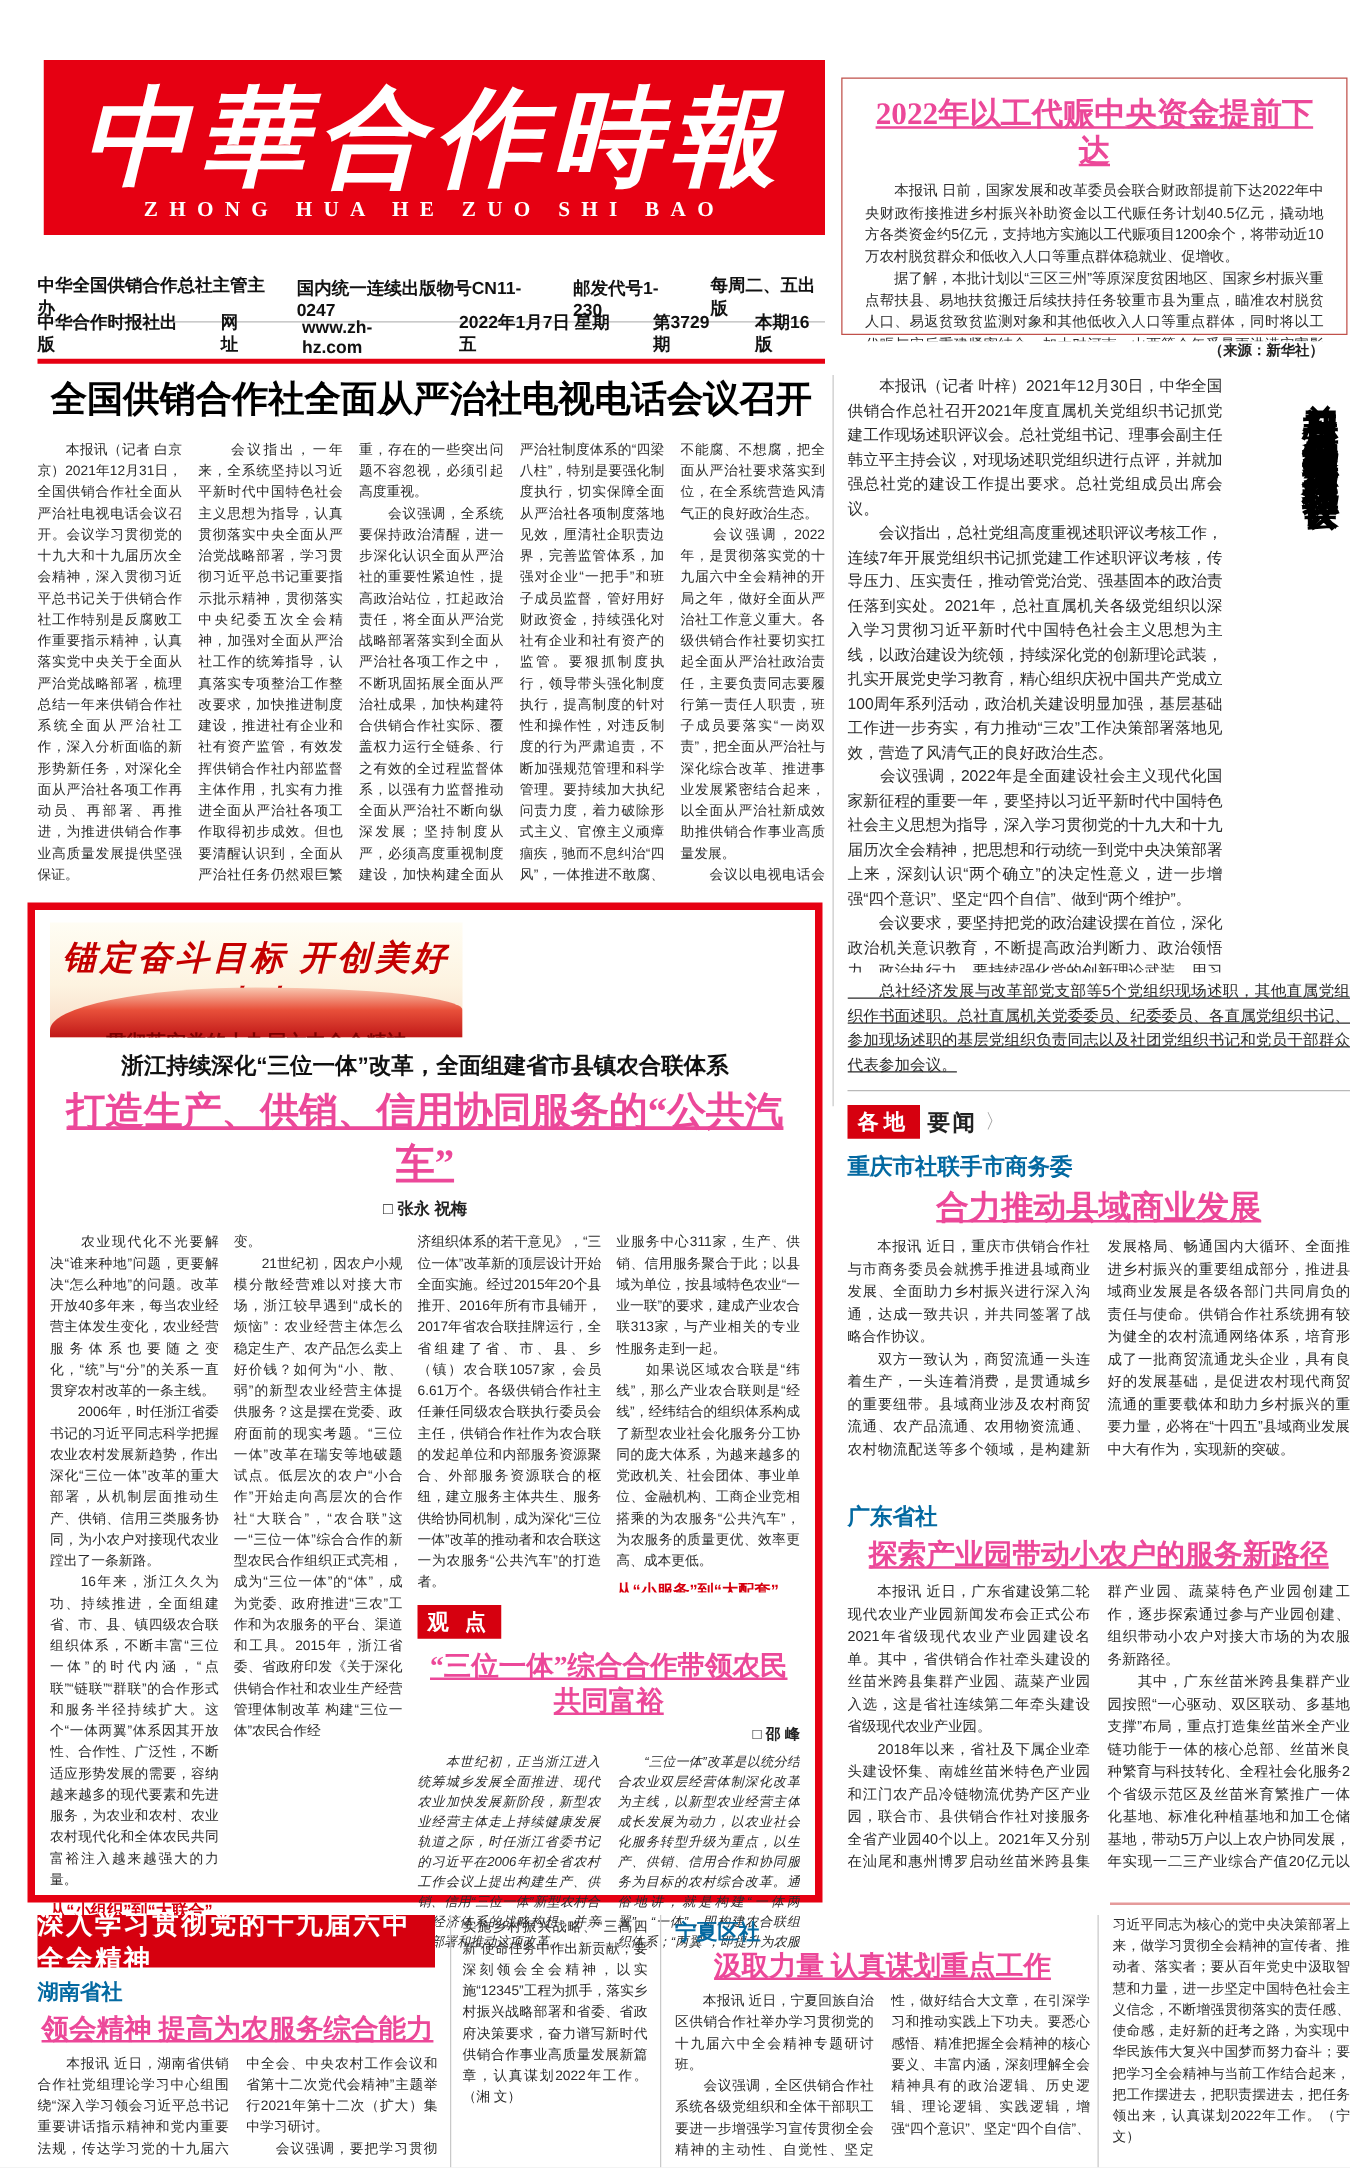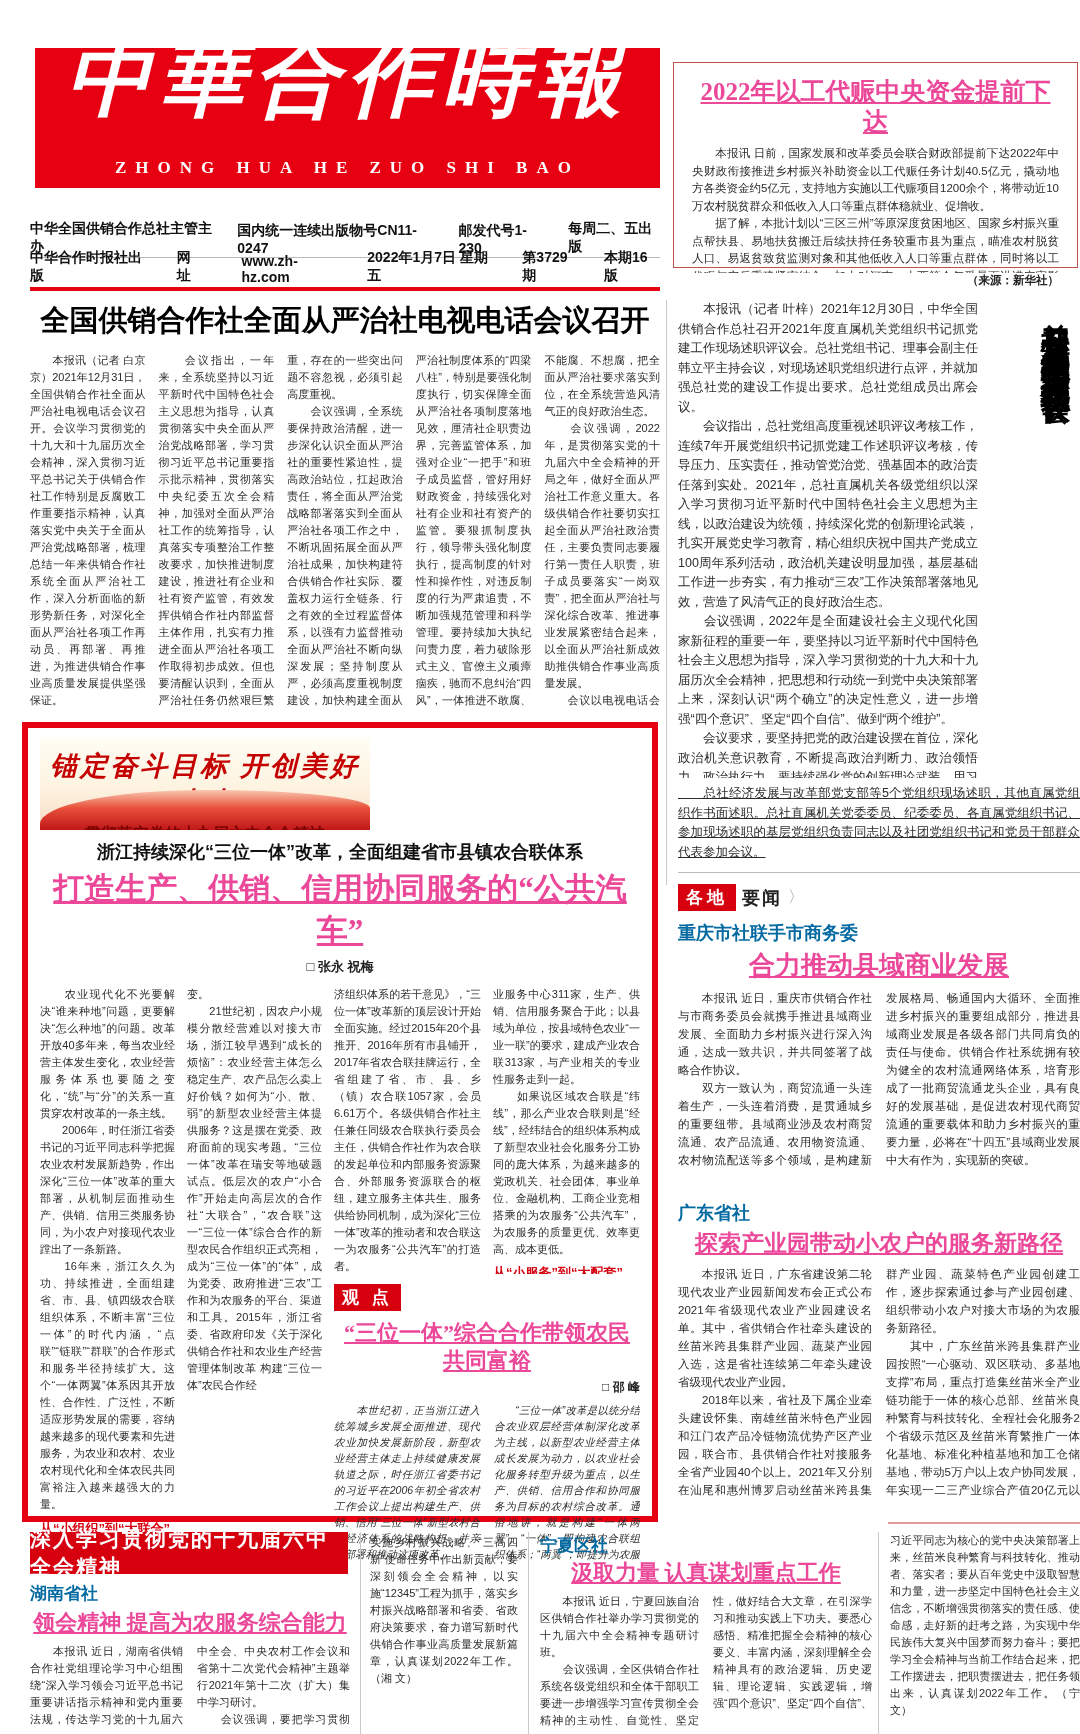--- a/index.html
+++ b/index.html
@@ -1,18 +1,18 @@
 <!DOCTYPE html>
 <html><head>
 <meta charset="utf-8">
 <style>
   html,body{margin:0;padding:0;background:#e9e9e9;}
   #page{position:relative;width:1080px;height:1734px;margin:0 auto;background:#fff;overflow:hidden;
         font-family:"Liberation Sans","DejaVu Sans",sans-serif;color:#222;}
-  .abs{position:absolute;gap:32px;}
+  .abs{position:absolute;}
   .just{text-align:justify;text-justify:inter-ideograph;}
   .prelines{white-space:pre-line;}
   .clip{overflow:hidden;}
   
   .mast-red{background:#e60012;color:#fff;display:flex;flex-direction:column;justify-content:flex-end;align-items:center;}
   .mast-title{font-family:"Liberation Serif",serif;font-size:86px;font-weight:bold;font-style:italic;line-height:96px;letter-spacing:8px;margin-top:2px;}
   .mast-pinyin{font-size:17px;letter-spacing:9px;font-weight:bold;padding-bottom:10px;font-family:"Liberation Serif",serif;}
   .info-line{display:flex;align-items:flex-end;font-size:14px;font-weight:bold;color:#111;gap:24px;}
   .rule-red{background:#e60012;}
   .rule-gray{background:#b9b9b9;}
@@ -192,15 +192,15 @@
 
   <div class="abs" style="left:540px;top:1534px;width:332px;height:200px;">
     <div class="kicker" style="font-size:17px;">宁夏区社</div>
     <div class="hl-serif" style="font-size:22px;line-height:28px;margin-top:2px;">汲取力量 认真谋划重点工作</div>
     <div class="cols2 body-sm just prelines clip" style="margin-top:6px;height:138px;">　　本报讯 近日，宁夏回族自治区供销合作社举办学习贯彻党的十九届六中全会精神专题研讨班。
 　　会议强调，全区供销合作社系统各级党组织和全体干部职工要进一步增强学习宣传贯彻全会精神的主动性、自觉性、坚定性，做好结合大文章，在引深学习和推动实践上下功夫。要悉心感悟、精准把握全会精神的核心要义、丰富内涵，深刻理解全会精神具有的政治逻辑、历史逻辑、理论逻辑、实践逻辑，增强“四个意识”、坚定“四个自信”、做到“两个维护”，自觉把思想和行动统一到以</div>
   </div>
 
   <div class="abs vdiv" style="left:878px;top:1532px;height:202px;"></div>
   <div class="abs" style="left:888px;top:1522px;width:192px;height:2px;background:#e59a9a;"></div>
-  <div class="abs body-sm just prelines clip" style="left:890px;top:1532px;width:190px;height:200px;">习近平同志为核心的党中央决策部署上来，丝苗米良种繁育与科技转化、推动者、落实者；要从百年党史中汲取智慧和力量，进一步坚定中国特色社会主义信念，不断增强贯彻落实的责任感、使命感，走好新的赶考之路，为实现中华民族伟大复兴中国梦而努力奋斗；要把学习全会精神与当前工作结合起来，把工作摆进去，把职责摆进去，把任务领出来，认真谋划2022年工作。（宁 文）</div>
+  <div class="abs body-sm just prelines clip" style="left:890px;top:1532px;width:190px;height:200px;">习近平同志为核心的党中央决策部署上来，做学习贯彻全会精神的宣传者、推动者、落实者；要从百年党史中汲取智慧和力量，进一步坚定中国特色社会主义信念，不断增强贯彻落实的责任感、使命感，走好新的赶考之路，为实现中华民族伟大复兴中国梦而努力奋斗；要把学习全会精神与当前工作结合起来，把工作摆进去，把职责摆进去，把任务领出来，认真谋划2022年工作。（宁 文）</div>
 
 </div>
 
 </body></html>

